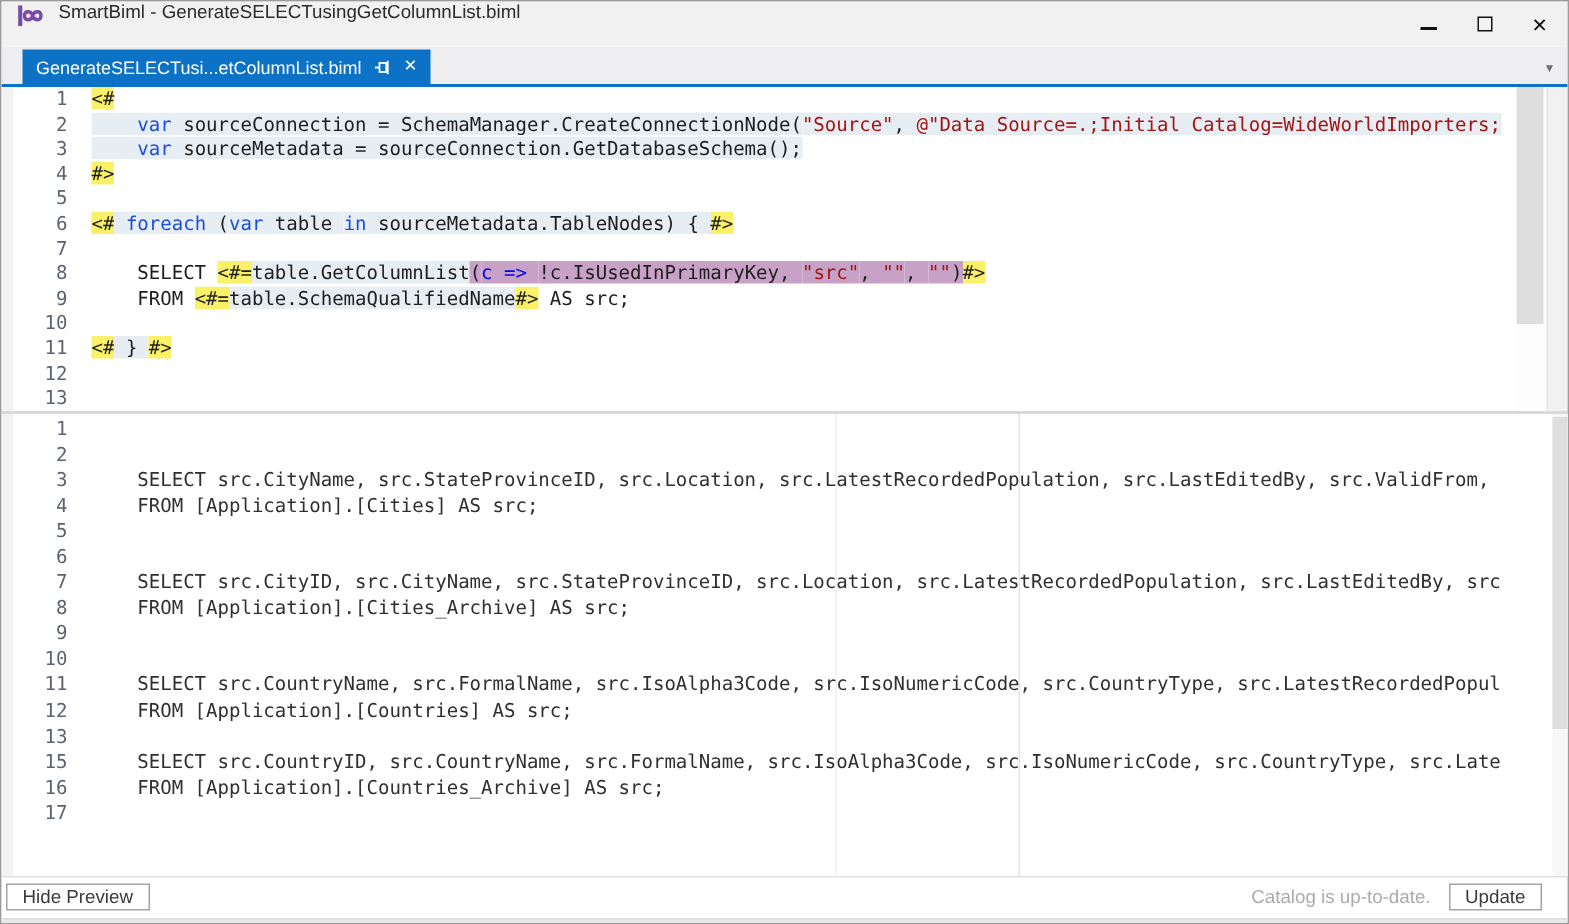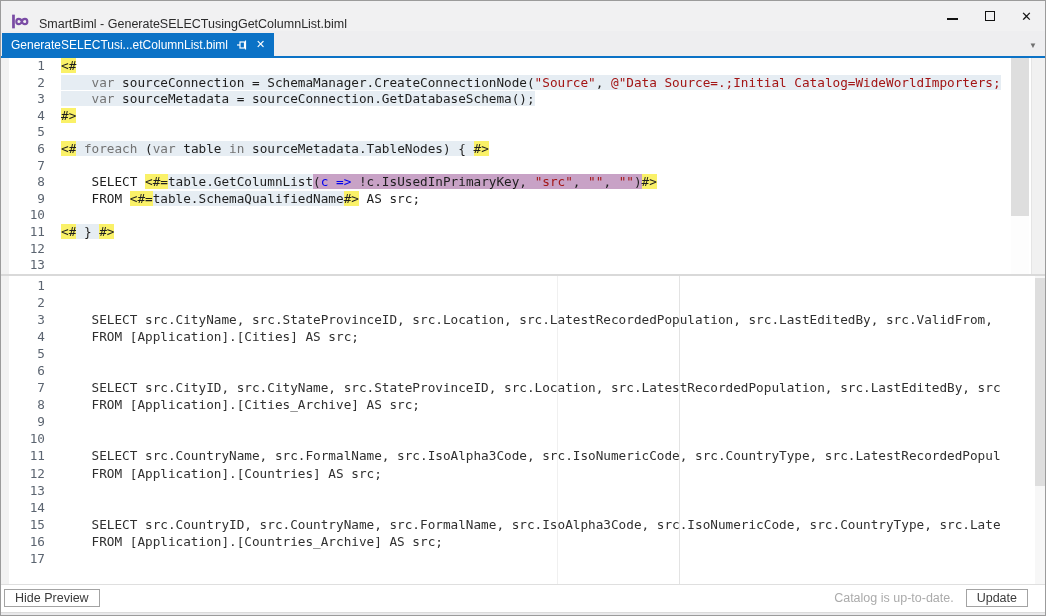--- a/index.html
+++ b/index.html
@@ -1,51 +1,51 @@
 <!DOCTYPE html>
 <html><head>
 <meta charset="utf-8">
 <style>
   * { margin:0; padding:0; box-sizing:border-box; }
   html,body { width:1046px; height:616px; background:#fff; font-family:"Liberation Sans", sans-serif; overflow:hidden; }
   .window { position:relative; width:1046px; height:616px; background:#fff; border:1px solid #9B9B9B; overflow:hidden; }
 
   
-  .titlebar { position:absolute; top:0; left:0; right:0; height:30px; background:#F1F1F2; display:flex; align-items:flex-end; padding-left:9px; }
+  .titlebar { position:absolute; top:0; left:0; right:0; height:30px; background:#F1F1F2; display:flex; align-items:flex-start; padding-left:9px; }
   .vslogo { width:19px; height:19px; flex:none; margin-right:10px; }
   .title-text { font-size:12.5px; color:#2B2B2B; }
   .winbtns { position:absolute; right:0; top:0; height:30px; display:flex; }
   .winbtn { width:37px; height:30px; display:flex; align-items:center; justify-content:center; color:#111; }
   .glyph-min { width:11px; height:2px; background:#111; margin-top:6px; }
   .glyph-max { width:10px; height:10px; border:1.5px solid #111; }
   .glyph-close { font-size:13px; line-height:1; color:#111; }
 
   
   .tabbar { position:absolute; top:30px; left:0; right:0; height:25px; background:#EEEEF0; }
   .accent-line { position:absolute; top:55px; left:0; right:0; height:2px; background:#0B72C6; }
-  .doc-tab { position:absolute; left:1px; top:2px; height:23px; background:#0B72C6; color:#fff; display:flex; align-items:center; gap:8px; padding:0 9px; font-size:12px; }
+  .doc-tab { position:absolute; left:14px; top:2px; height:23px; background:#0B72C6; color:#fff; display:flex; align-items:center; gap:8px; padding:0 9px; font-size:12px; }
   .pin-icon svg { display:block; }
   .tab-close { font-size:11px; line-height:1; color:#fff; }
   .tab-dropdown { position:absolute; right:8px; top:10px; font-size:8px; color:#707070; }
 
   
   .pane { position:absolute; left:0; background:#fff; overflow:hidden; }
   .gutter-strip { position:absolute; left:0; top:0; bottom:0; width:8px; background:#F2F2F2; }
   .mono { font-family:"DejaVu Sans Mono","Liberation Mono",monospace; font-size:12.7px; }
   .ed-line,.pv-line { display:flex; white-space:pre; }
   .ed-line { height:16.6px; line-height:16.6px; }
   .pv-line { height:17.05px; line-height:17.05px; }
   .ln { flex:none; width:44px; text-align:right; color:#5B6470; }
   .lt { flex:1; padding-left:16px; overflow:hidden; color:#1E1E1E; }
   .pv-line .lt { color:#303030; }
 
   .seg-plain { }
   .seg-tag { background:#FAF168; }
   .seg-code { background:#E6EDF3; }
-  .seg-code-kw { background:#E6EDF3; color:#737373; }
+  .seg-code-kw { background:#E6EDF3; color:#1d4ed8; }
   .seg-code-str { background:#E6EDF3; color:#A31515; }
   .seg-sel { background:#C8A2C6; }
   .seg-sel-kw { background:#C8A2C6; color:#0000EE; }
   .seg-sel-str { background:#C8A2C6; color:#A31515; }
 
   
   .editor-top { top:57px; height:216px; width:1032px; }
   .editor-top .lines { position:absolute; top:0; left:0; width:1008px; }
   .vscroll-top { position:absolute; left:1010px; top:0; width:18px; height:216px; background:#FDFDFD; }
   .vscroll-top .thumb { position:absolute; left:0; top:0; width:18px; height:158px; background:#DEDEDE; }
@@ -146,21 +146,20 @@
         <div class="pv-line"><div class="ln">4</div><div class="lt">    FROM [Application].[Cities] AS src;</div></div>
         <div class="pv-line"><div class="ln">5</div><div class="lt"></div></div>
         <div class="pv-line"><div class="ln">6</div><div class="lt"></div></div>
         <div class="pv-line"><div class="ln">7</div><div class="lt">    SELECT src.CityID, src.CityName, src.StateProvinceID, src.Location, src.LatestRecordedPopulation, src.LastEditedBy, src</div></div>
         <div class="pv-line"><div class="ln">8</div><div class="lt">    FROM [Application].[Cities_Archive] AS src;</div></div>
         <div class="pv-line"><div class="ln">9</div><div class="lt"></div></div>
         <div class="pv-line"><div class="ln">10</div><div class="lt"></div></div>
         <div class="pv-line"><div class="ln">11</div><div class="lt">    SELECT src.CountryName, src.FormalName, src.IsoAlpha3Code, src.IsoNumericCode, src.CountryType, src.LatestRecordedPopul</div></div>
         <div class="pv-line"><div class="ln">12</div><div class="lt">    FROM [Application].[Countries] AS src;</div></div>
         <div class="pv-line"><div class="ln">13</div><div class="lt"></div></div>
-        <div class="pv-line"><div class="ln">14</div><div class="lt"></div></div>
         <div class="pv-line"><div class="ln">15</div><div class="lt">    SELECT src.CountryID, src.CountryName, src.FormalName, src.IsoAlpha3Code, src.IsoNumericCode, src.CountryType, src.Late</div></div>
         <div class="pv-line"><div class="ln">16</div><div class="lt">    FROM [Application].[Countries_Archive] AS src;</div></div>
         <div class="pv-line"><div class="ln">17</div><div class="lt"></div></div>
       </div>
     <div class="vscroll-pv">
       <div class="thumb"></div>
     </div>
   </div>
 
   <div class="footer">

